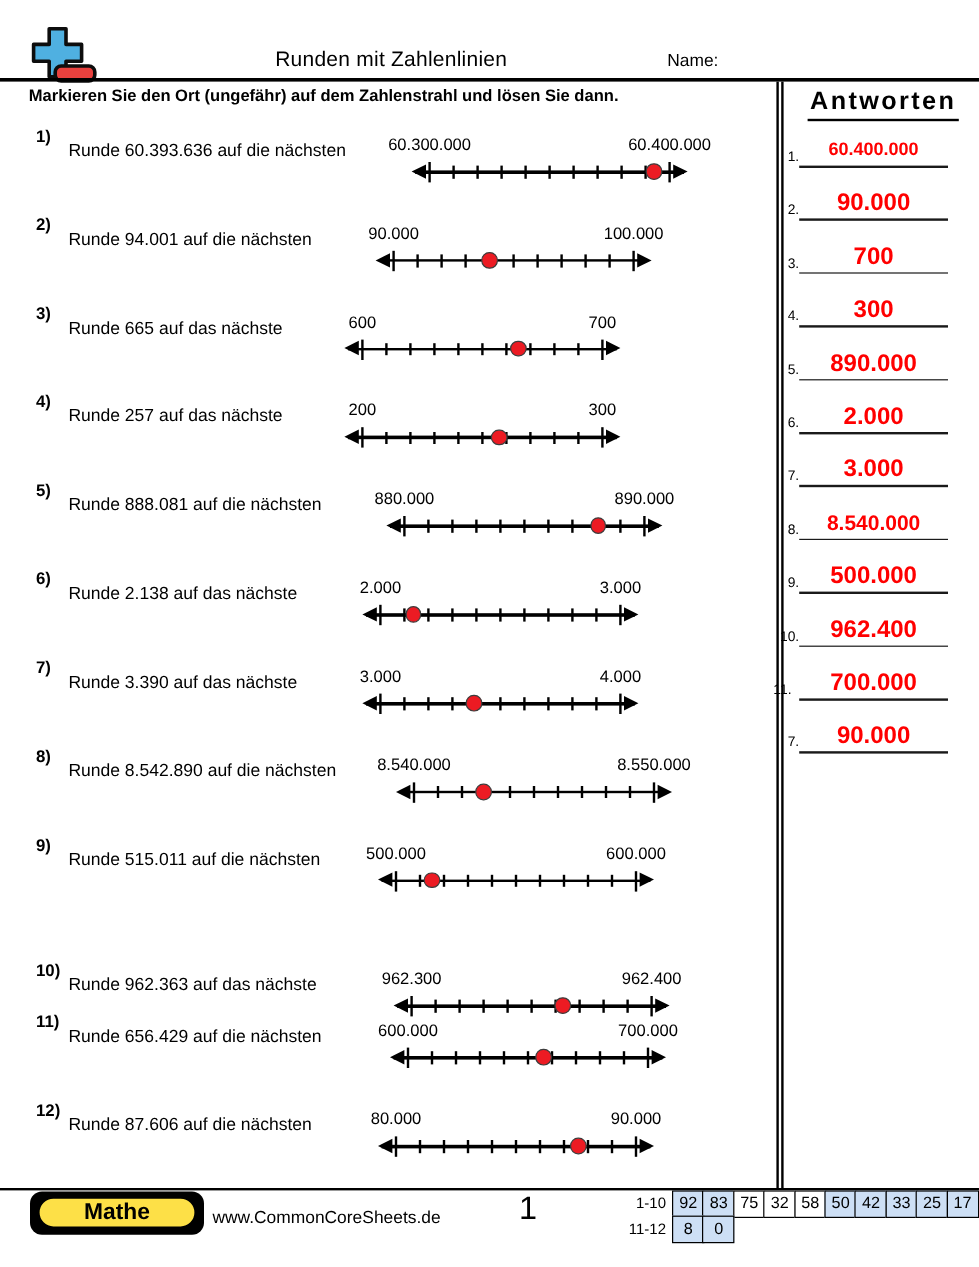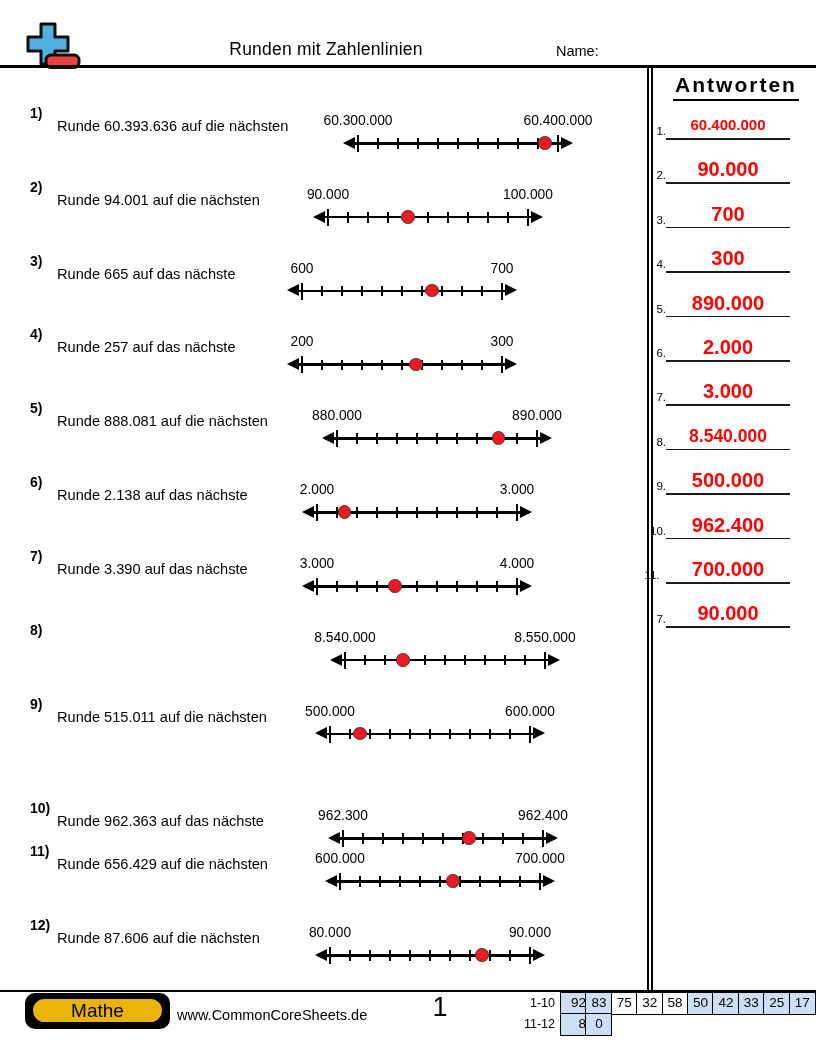--- a/index.html
+++ b/index.html
@@ -43,48 +43,49 @@
   .nl-arrow.right { left:203px; border-left:12px solid #000; }
   .tick { position:absolute; background:#000; }
   .tick.end { top:-8px; height:17px; width:2.6px; }
   .tick.mid { top:-4.8px; height:10.5px; width:2px; }
   .nl-dot { position:absolute; top:-6.8px; width:13.6px; height:13.6px; border-radius:50%;
             background:var(--dot); border:1.6px solid #3d3d3d; box-sizing:border-box; }
   
   .footer-rule { position:absolute; left:0; top:990px; width:816px; height:2px; background:#000; }
   .brand-box { position:absolute; left:25px; top:993px; width:145px; height:36px;
                background:#000; border-radius:10px; }
-  .brand-oval { position:absolute; left:6px; top:4px; right:6px; bottom:5px; background:#eab308;
+  .brand-oval { position:absolute; left:6px; top:4px; right:6px; bottom:5px; background:#fde047;
                 border:2.5px solid #000; border-radius:14px; text-align:center;
-                font-size:19px; font-weight:normal; line-height:23px; }
+                font-size:19px; font-weight:bold; line-height:23px; }
   .website { position:absolute; left:177px; top:1007px; font-size:14.5px; }
   .page-num { position:absolute; left:424px; top:992px; width:32px; text-align:center; font-size:27px; }
   .score-row { position:absolute; display:flex; }
   .score-label { width:56px; text-align:right; padding-right:5px; font-size:12.5px;
                  line-height:22px; box-sizing:border-box; }
   .score-cell { width:27px; height:22.5px; box-sizing:border-box; border:1.6px solid #000;
                 margin-left:-1.6px; text-align:center; font-size:13.5px; line-height:20px;
                 background:#fff; }
-  .score-cell.first { margin-left:0;text-align:right; }
+  .score-cell.first { margin-left:0; }
   .score-cell.hl { background:var(--score-hl); }
 </style>
 </head>
 <body>
 
 <div class="page" style="--accent: #FF0000; --dot: #EC1B23; --score-hl: #CDDFF5;">
 
   <div class="logo">
     <svg width="62" height="50" viewBox="0 0 60 50">
       <path d="M20 3 H34 V16 H47 V30 H34 V43 H20 V30 H7 V16 H20 Z" fill="#4FB0E1" stroke="#0d0d0d" stroke-width="3" stroke-linejoin="round"></path>
       <rect x="25" y="34" width="33" height="12.5" rx="5" fill="#E8413E" stroke="#0d0d0d" stroke-width="3"></rect>
     </svg>
   </div>
   <div class="title">Runden mit Zahlenlinien</div>
   <div class="name-label">Name:</div>
   <div class="header-rule"></div>
+  <div class="instruction">Markieren Sie den Ort (ungefähr) auf dem Zahlenstrahl und lösen Sie dann.</div>
   <div class="vdivider"></div>
 
   <div id="problems">
       <div class="problem" style="top: 100px;">
         <div class="pnum">1)</div>
         <div class="ptext">Runde 60.393.636 auf die nächsten</div>
         <div class="nline" style="left: 358px;">
           <span class="nl-label nl-min">60.300.000</span>
           <span class="nl-label nl-max">60.400.000</span>
           <div class="nl-bar"></div>
@@ -237,20 +238,21 @@
           <div class="tick mid" style="left: 119px;"></div>
           <div class="tick mid" style="left: 139px;"></div>
           <div class="tick mid" style="left: 159px;"></div>
           <div class="tick mid" style="left: 179px;"></div>
           <div class="tick end" style="left: 198.7px;"></div>
           <div class="nl-dot" style="left: 71.2px;"></div>
         </div>
       </div>
       <div class="problem" style="top: 616.74px;">
         <div class="pnum">8)</div>
+        <div class="ptext">Runde 8.542.890 auf die nächsten</div>
         <div class="nline" style="left: 345px;">
           <span class="nl-label nl-min">8.540.000</span>
           <span class="nl-label nl-max">8.550.000</span>
           <div class="nl-bar"></div>
           <div class="nl-arrow left"></div>
           <div class="nl-arrow right"></div>
           <div class="tick end" style="left: -1.3px;"></div>
           <div class="tick mid" style="left: 19px;"></div>
           <div class="tick mid" style="left: 39px;"></div>
           <div class="tick mid" style="left: 59px;"></div>

